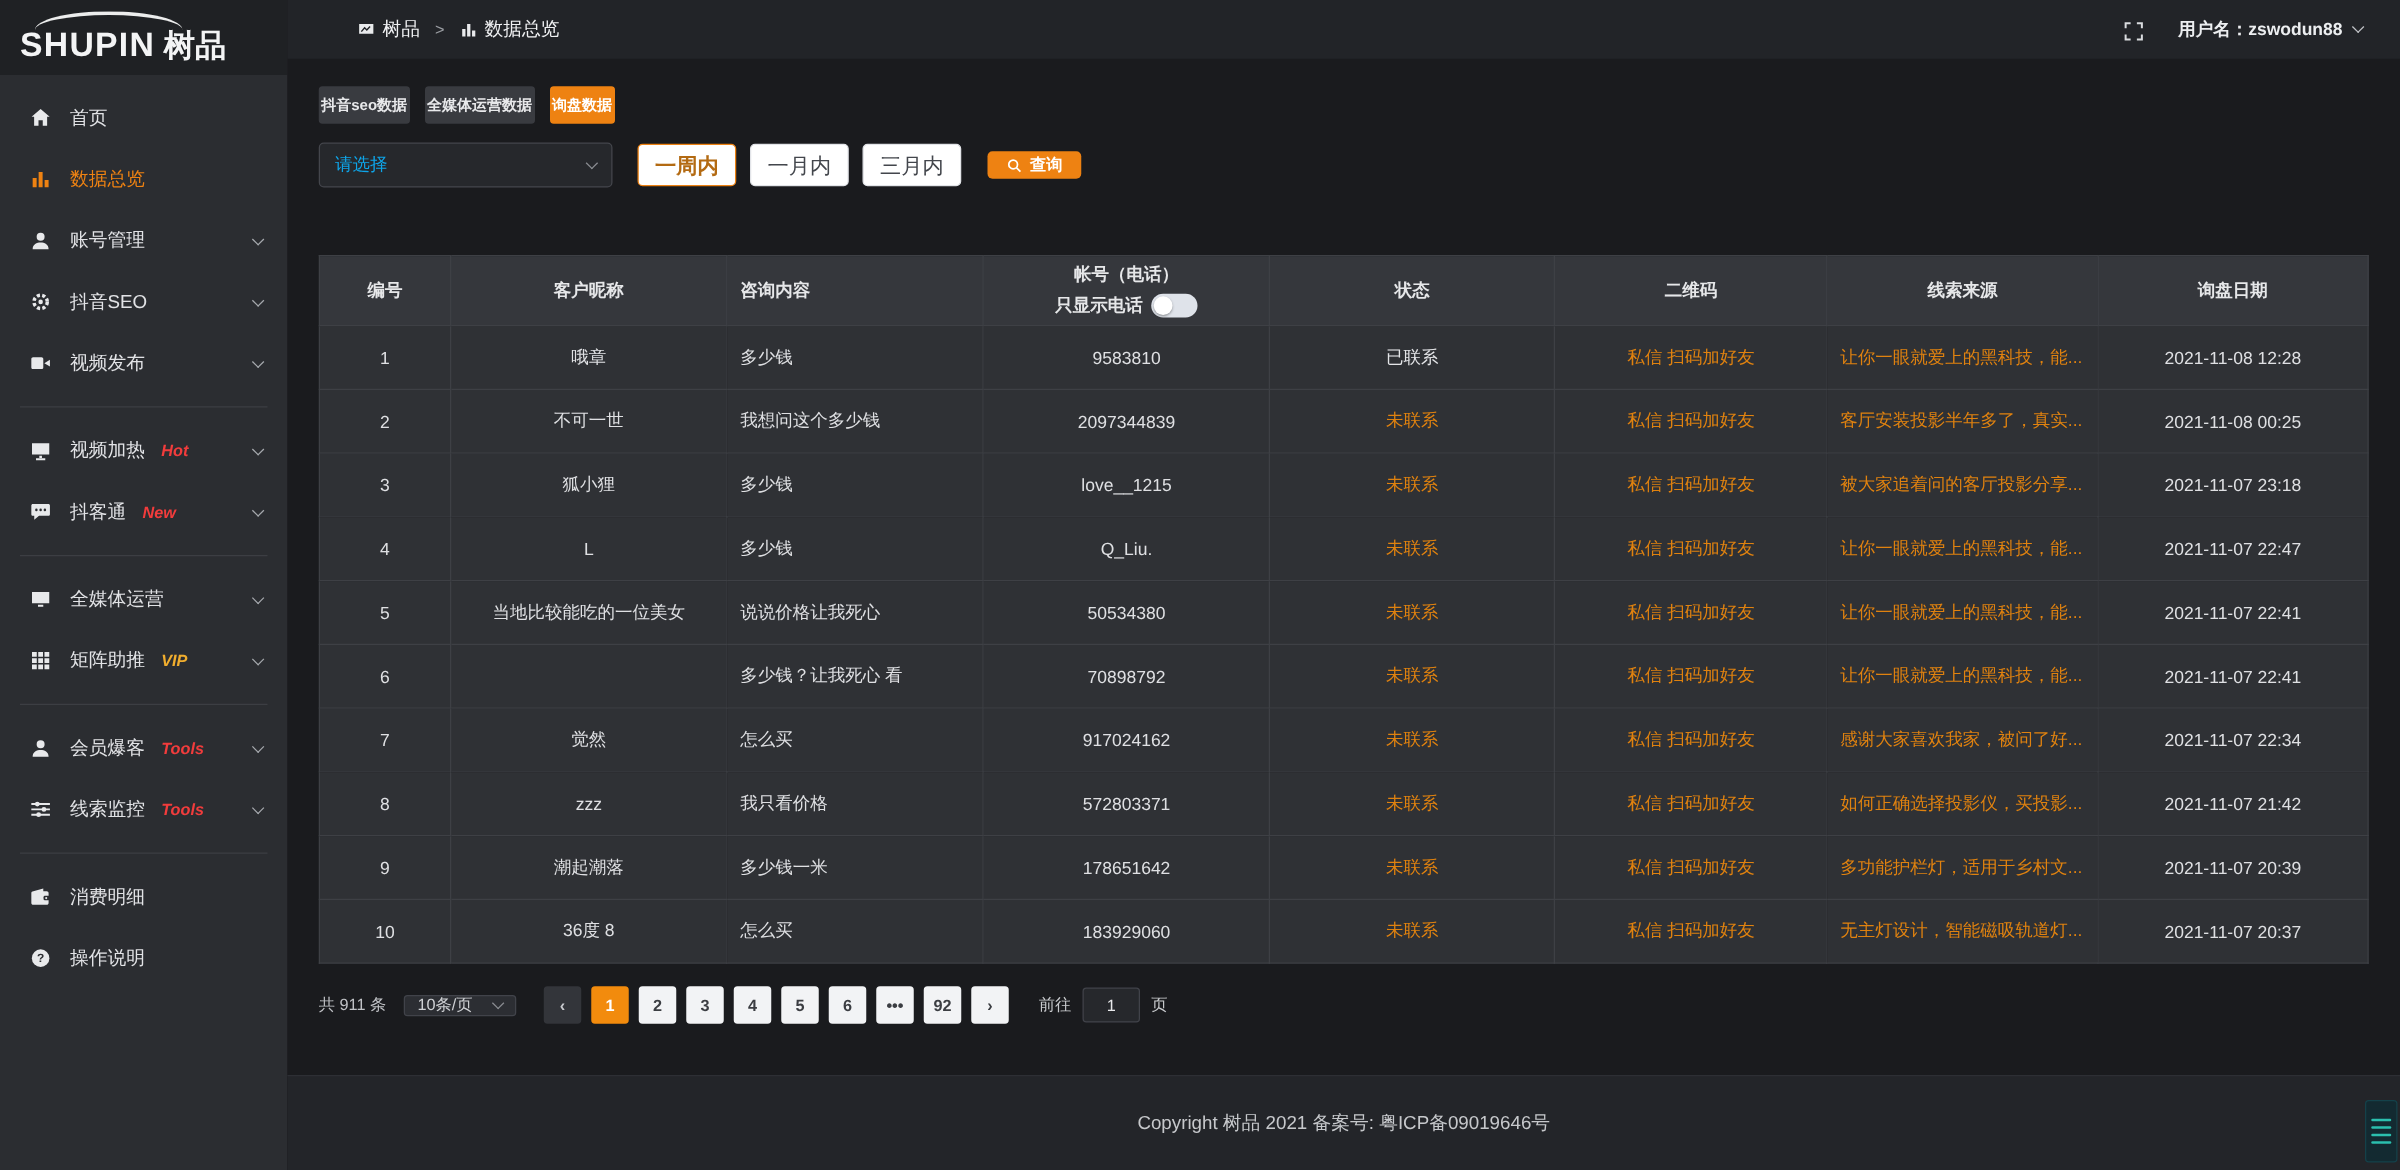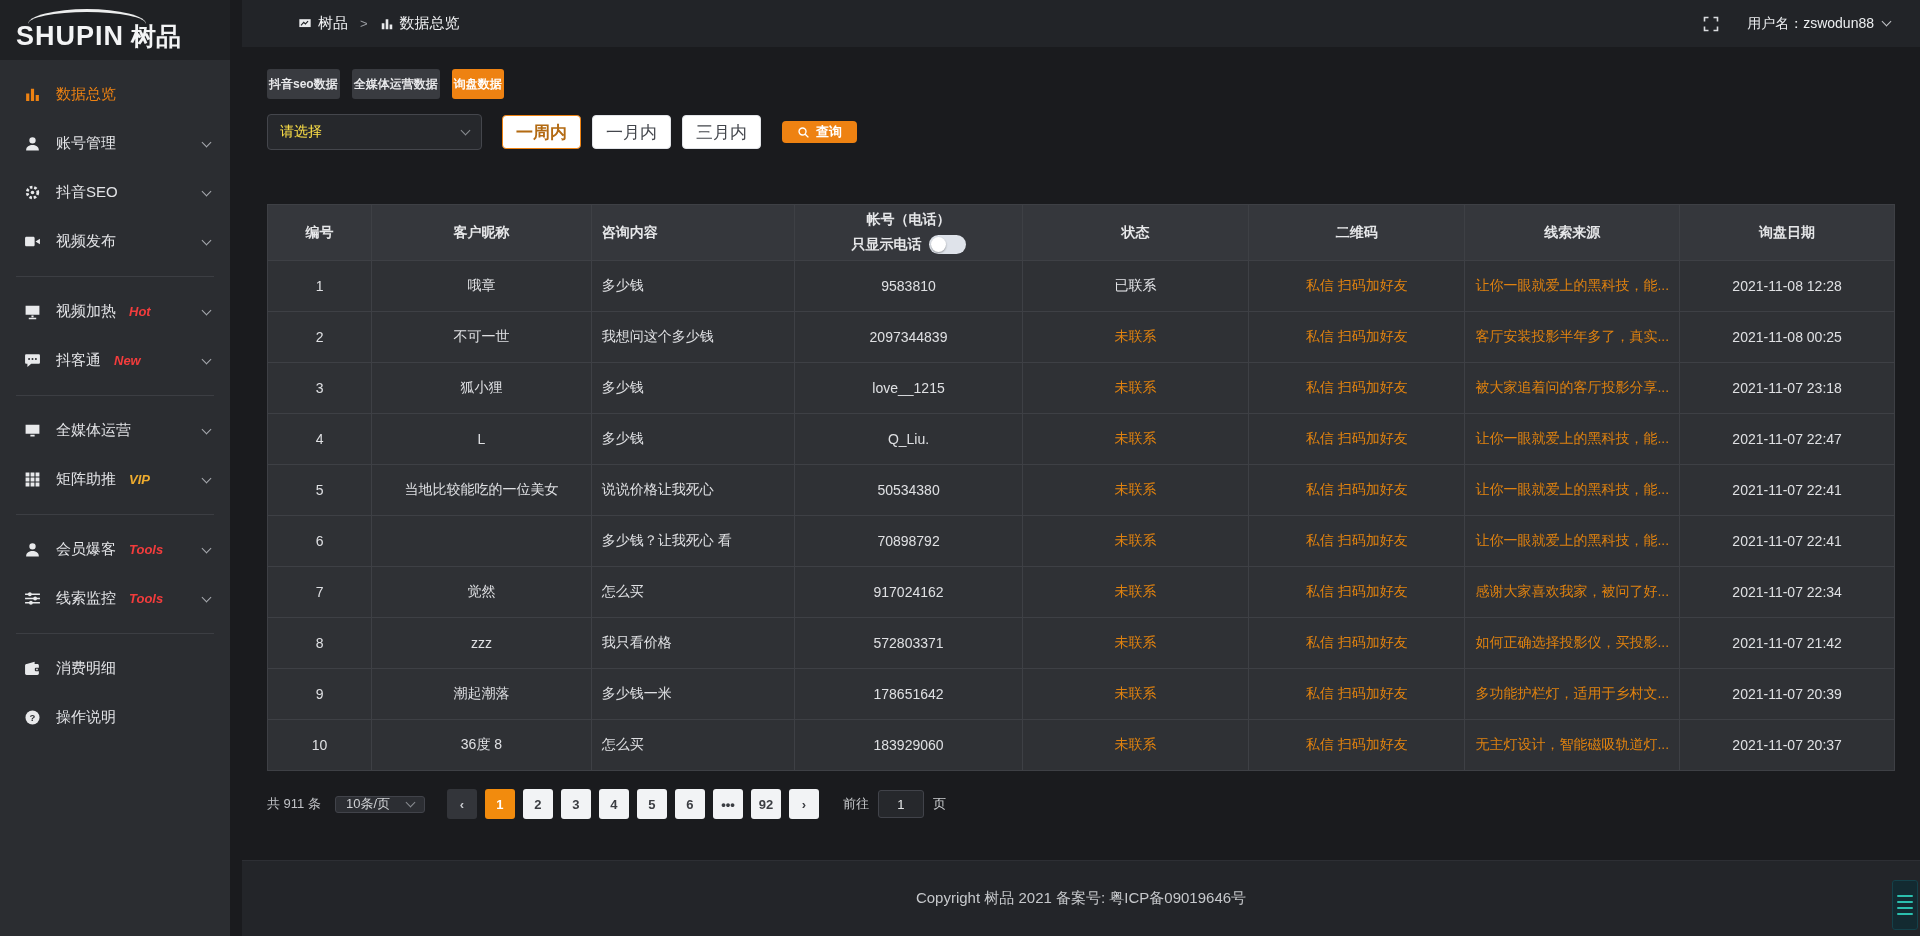--- a/index.html
+++ b/index.html
@@ -1,21 +1,21 @@
 <!DOCTYPE html>
 <html><head>
 <meta charset="utf-8">
 <style>
   * { box-sizing: border-box; margin: 0; padding: 0; }
   html,body { width:1920px; height:936px; overflow:hidden; }
   body {
     font-family: "Liberation Sans", "DejaVu Sans", sans-serif;
     background:#1a1b1e; color:#e4e5e8; font-size:14px;
   }
-  .layout { display:flex; width:100%; height:100%;gap:12px; }
+  .layout { display:flex; width:100%; height:100%; }
 
   
   .sidebar { width:230px; flex:none; background:#2b2d31; display:flex; flex-direction:column; }
   .logo { height:60px; flex:none; background:#1f2124; display:flex; align-items:center; padding-left:16px; }
   .logo-inner { position:relative; display:flex; align-items:baseline; gap:7px; padding-top:12px; }
   .logo-arc { position:absolute; top:1px; left:12px; width:118px; height:15px;
               border-top:3px solid #eceded; border-radius:50% 50% 0 0 / 100% 100% 0 0; }
   .logo-latin { font-size:27px; font-weight:800; letter-spacing:1px; color:#f3f4f5; }
   .logo-cn { font-size:25px; font-weight:800; color:#f3f4f5; }
   .menu { flex:1; padding-top:10px; }
@@ -32,39 +32,39 @@
 
   
   .main { flex:1; min-width:0; display:flex; flex-direction:column; background:#1a1b1e; }
   .topbar { height:47px; flex:none; background:#222428; display:flex; align-items:center;
             padding:0 30px 0 56px; }
   .breadcrumb { display:flex; align-items:center; gap:9px; color:#f0f1f3; font-size:15px; }
   .bc-item { display:flex; align-items:center; gap:6px; cursor:pointer; }
   .bc-icon { width:14px; height:14px; color:#e9eaec; }
   .bc-icon svg { width:100%; height:100%; display:block; }
   .bc-sep { color:#9a9da2; font-size:13px; margin:0 3px; }
-  .topbar-right { margin-left:auto; display:flex; align-items:center; gap:28px; }
+  .topbar-right { margin-left:auto; display:flex; align-items:flex-end; gap:28px;font-weight:bold; }
   .fullscreen { width:16px; height:16px; color:#d9dbde; cursor:pointer; }
   .fullscreen svg { width:100%; height:100%; display:block; }
   .user-box { display:flex; align-items:center; gap:9px; color:#eceef0; font-size:14px; cursor:pointer; }
   .chev-down { width:7px; height:7px; border-right:1.4px solid #c3c5c9;
                border-bottom:1.4px solid #c3c5c9; transform:rotate(45deg); margin-top:-4px; }
 
   .content { flex:1; padding:22px 25px 0; }
 
   
   .tabs { display:flex; gap:12px; }
   .tab { height:30px; padding:0 2px; display:flex; align-items:center; background:#393b40;
          color:#e8e9eb; font-size:12px; border-radius:3px; cursor:pointer; font-weight:600; }
   .tab.active { background:#ee8212; color:#fff; }
 
   
   .filter-row { display:flex; align-items:center; margin-top:15px; }
-  .select { width:215px; height:36px; background:#26282c; border:1px solid #44464c; border-radius:4px;
-            display:flex; align-items:center; padding:0 12px; color:#fde047; font-size:14px;
+  .select { width:235px; height:36px; background:#26282c; border:1px solid #44464c; border-radius:4px;
+            display:flex; align-items:center; padding:0 12px; color:#0ea5e9; font-size:14px;
             margin-right:20px; cursor:pointer; }
   .select .chev-down { margin-left:auto; border-color:#8a8d92; }
   .pbtn { height:34px; padding:0 13px; background:#fff; border:1px solid #e2e4e8; border-radius:4px;
           color:#43464c; font-size:17px; display:flex; align-items:center; cursor:pointer; margin-right:11px; }
   .pbtn.active { border:1px solid #ee8212; color:#b36a12; font-weight:600; }
   .search-btn { height:22px; padding:0 15px; margin-left:10px; background:#ee8212; border:none;
                 border-radius:4px; color:#fff; font-size:13px; display:flex; align-items:center;
                 gap:6px; cursor:pointer; font-weight:600; }
   .search-btn svg { width:13px; height:13px; display:block; }
 
@@ -118,20 +118,28 @@
   <aside class="sidebar">
     <div class="logo">
       <div class="logo-inner">
         <div class="logo-arc"></div>
         <span class="logo-latin">SHUPIN</span>
         <span class="logo-cn">树品</span>
       </div>
     </div>
     <nav class="menu">
 
+      <div class="menu-item">
+        <span class="mi-icon">
+            <svg viewBox="0 0 16 16">
+              <path fill="currentColor" d="M8 1.2 14.8 7h-1.9v6.8H9.6V9.6H6.4v4.2H3.1V7H1.2z"></path>
+            </svg>
+          </span>
+        <span>首页</span>
+      </div>
 
       <div class="menu-item active">
         <span class="mi-icon">
             <svg viewBox="0 0 16 16">
               <path fill="currentColor" d="M2 7h3v7H2zM6.5 2.5h3V14h-3zM11 8.5h3V14h-3z"></path>
             </svg>
           </span>
         <span>数据总览</span>
       </div>
 

